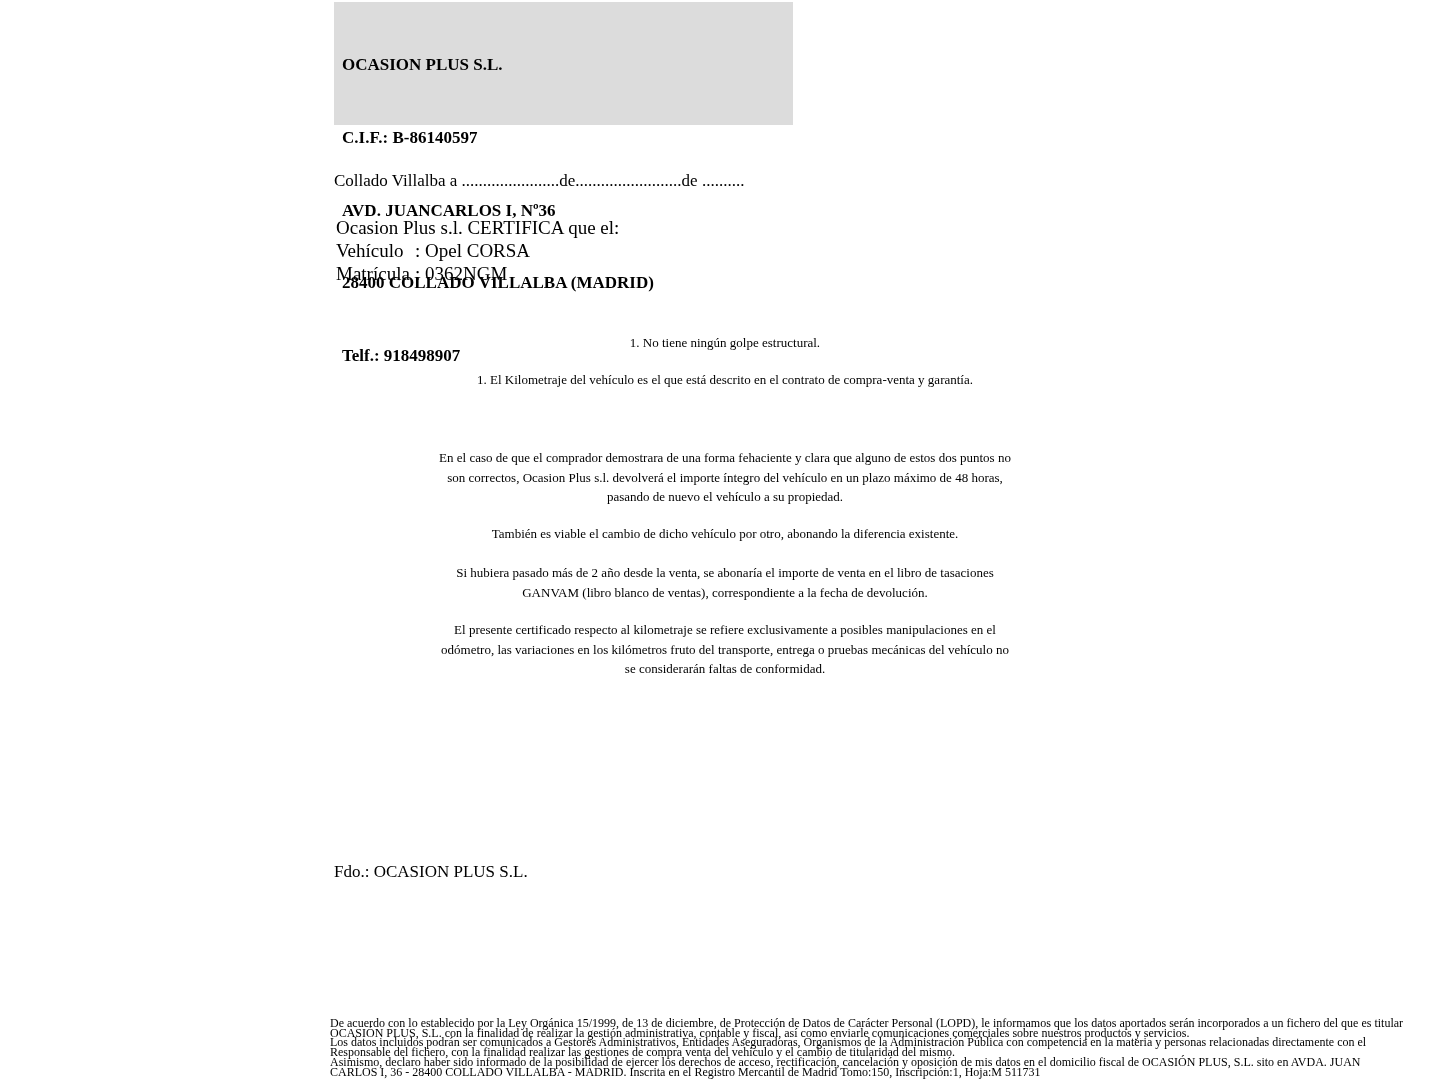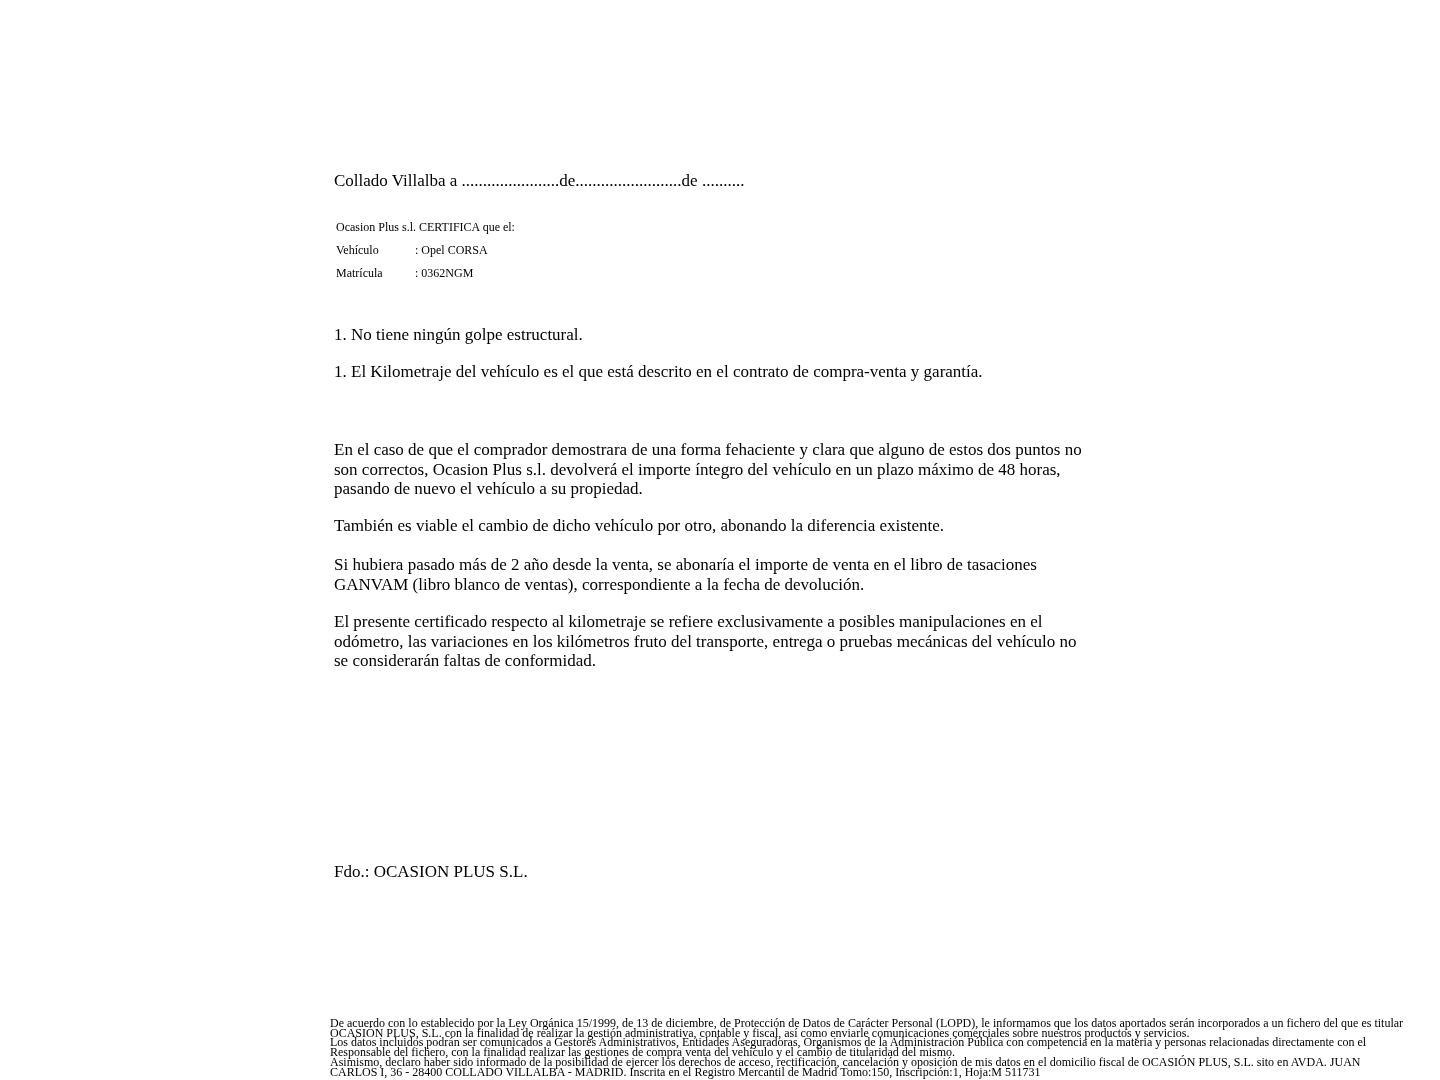--- a/index.html
+++ b/index.html
@@ -37,35 +37,36 @@
     width: 760px;
     text-align: left;
     font-size: 17px;
     line-height: 20px;
   }
   .cert-block {
     position: absolute;
     left: 336px;
     top: 216px;
     width: 760px;
-    font-size: 12px;
+    font-size: 19px;
     line-height: 23.2px;
   }
   .cert-row .cert-label {
     display: inline-block;
     width: 79px;
   }
   .body-text {
     position: absolute;
     left: 334px;
     width: 766px;
-    font-size: 17px;
+    font-size: 13px;
     line-height: 19.5px;
     white-space: pre-line;
-    margin: 0;
+    margin: 8px;
+    text-align: center;
   }
   .item-1 { top: 325px; }
   .item-2 { top: 362px; }
   .para-1 { top: 440px; }
   .para-2 { top: 516px; }
   .para-3 { top: 555px; }
   .para-4 { top: 612px; }
   .signature-line {
     position: absolute;
     left: 334px;
@@ -84,20 +85,27 @@
   .legal-block p {
     margin: 0;
     white-space: pre;
   }
 </style>
 </head>
 <body>
 
 <div class="page">
 
+  <div class="company-box">
+    <div>OCASION PLUS S.L.</div>
+    <div>C.I.F.: B-86140597</div>
+    <div>AVD. JUANCARLOS I, Nº36</div>
+    <div>28400 COLLADO VILLALBA (MADRID)</div>
+    <div>Telf.: 918498907</div>
+  </div>
 
   <div class="date-line">Collado Villalba a .......................de.........................de ..........</div>
 
   <div class="cert-block">
     <div>Ocasion Plus s.l. CERTIFICA que el:</div>
     <div class="cert-row">
       <span class="cert-label">Vehículo</span><span>: Opel CORSA</span>
     </div>
     <div class="cert-row">
       <span class="cert-label">Matrícula</span><span>: 0362NGM</span>

